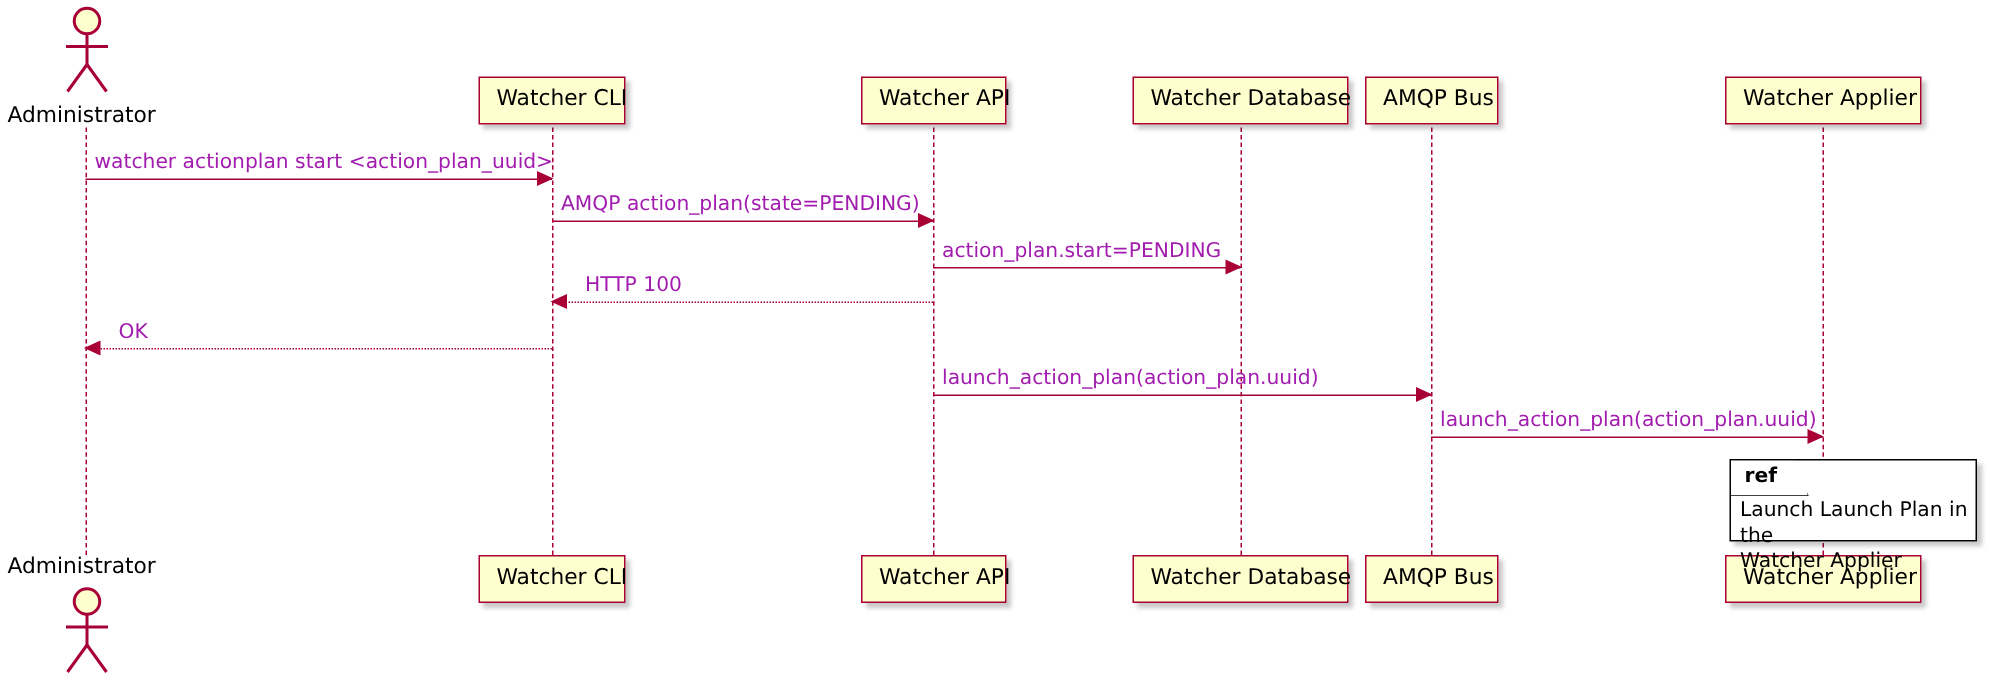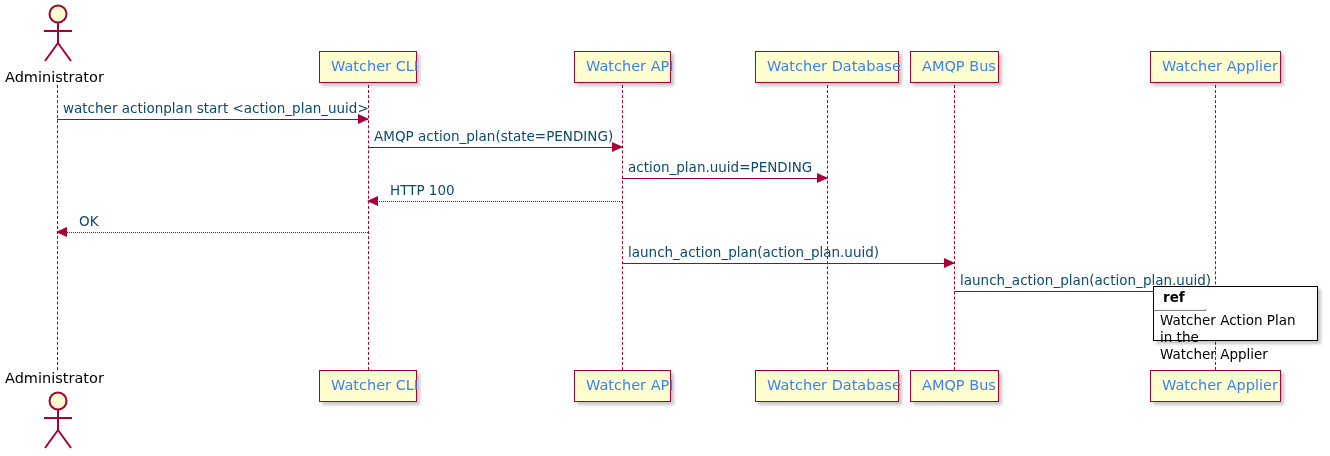--- a/index.html
+++ b/index.html
@@ -9,21 +9,21 @@
     font-family:"DejaVu Sans", sans-serif;
     overflow:hidden;
   }
   #diagram{position:relative;width:1330px;height:456px;}
 
   
   .pbox{
     position:absolute;
     background:#FEFECE;
     border:1.5px solid #A80036;
-    color:#3b82f6;
+    color:#000000;
     font-size:14.5px;
     line-height:1;
     padding:7px 11px 8px 11px;
     box-sizing:border-box;
     white-space:nowrap;
     box-shadow:3px 3px 3px rgba(0,0,0,0.22);
     text-align:center;
   }
 
   
@@ -63,21 +63,21 @@
   .msg.left .head{
     left:-1px;
     border-top:5.5px solid transparent;
     border-bottom:5.5px solid transparent;
     border-right:11px solid #A80036;
   }
   .msg .label{
     position:absolute;
     bottom:4px;
     font-size:13.5px;
-    color:#0c4a6e;
+    color:#a21caf;
     white-space:nowrap;
     line-height:1;
   }
   .msg.right .label{left:6px;}
   .msg.left  .label{left:22px;}
 
   
   .ref{
     position:absolute;
     background:#FFFFFF;
@@ -160,21 +160,21 @@
 
   <div class="msg right" style="left:368px; top:147px; width:254px;">
     <div class="line"></div>
     <div class="head"></div>
     <div class="label">AMQP action_plan(state=PENDING)</div>
   </div>
 
   <div class="msg right" style="left:622px; top:178px; width:205px;">
     <div class="line"></div>
     <div class="head"></div>
-    <div class="label">action_plan.uuid=PENDING</div>
+    <div class="label">action_plan.start=PENDING</div>
   </div>
 
   <div class="msg left dotted" style="left:368px; top:201px; width:254px;">
     <div class="line"></div>
     <div class="head"></div>
     <div class="label">HTTP 100</div>
   </div>
 
   <div class="msg left dotted" style="left:57px; top:232px; width:311px;">
     <div class="line"></div>
@@ -187,21 +187,21 @@
     <div class="head"></div>
     <div class="label">launch_action_plan(action_plan.uuid)</div>
   </div>
 
   <div class="msg right" style="left:954px; top:291px; width:261px;">
     <div class="line"></div>
     <div class="head"></div>
     <div class="label">launch_action_plan(action_plan.uuid)</div>
   </div>
 
-  <div class="ref" style="left:1153px; top:286px; width:165px; height:55px;">
+  <div class="ref" style="left:1153px; top:306px; width:165px; height:55px;">
     <div class="ref-tab">ref</div>
     <div class="ref-body">
-      <div>Watcher Action Plan in the</div>
+      <div>Launch Launch Plan in the</div>
       <div>Watcher Applier</div>
     </div>
   </div>
 
 </div>
 
 </body></html>

